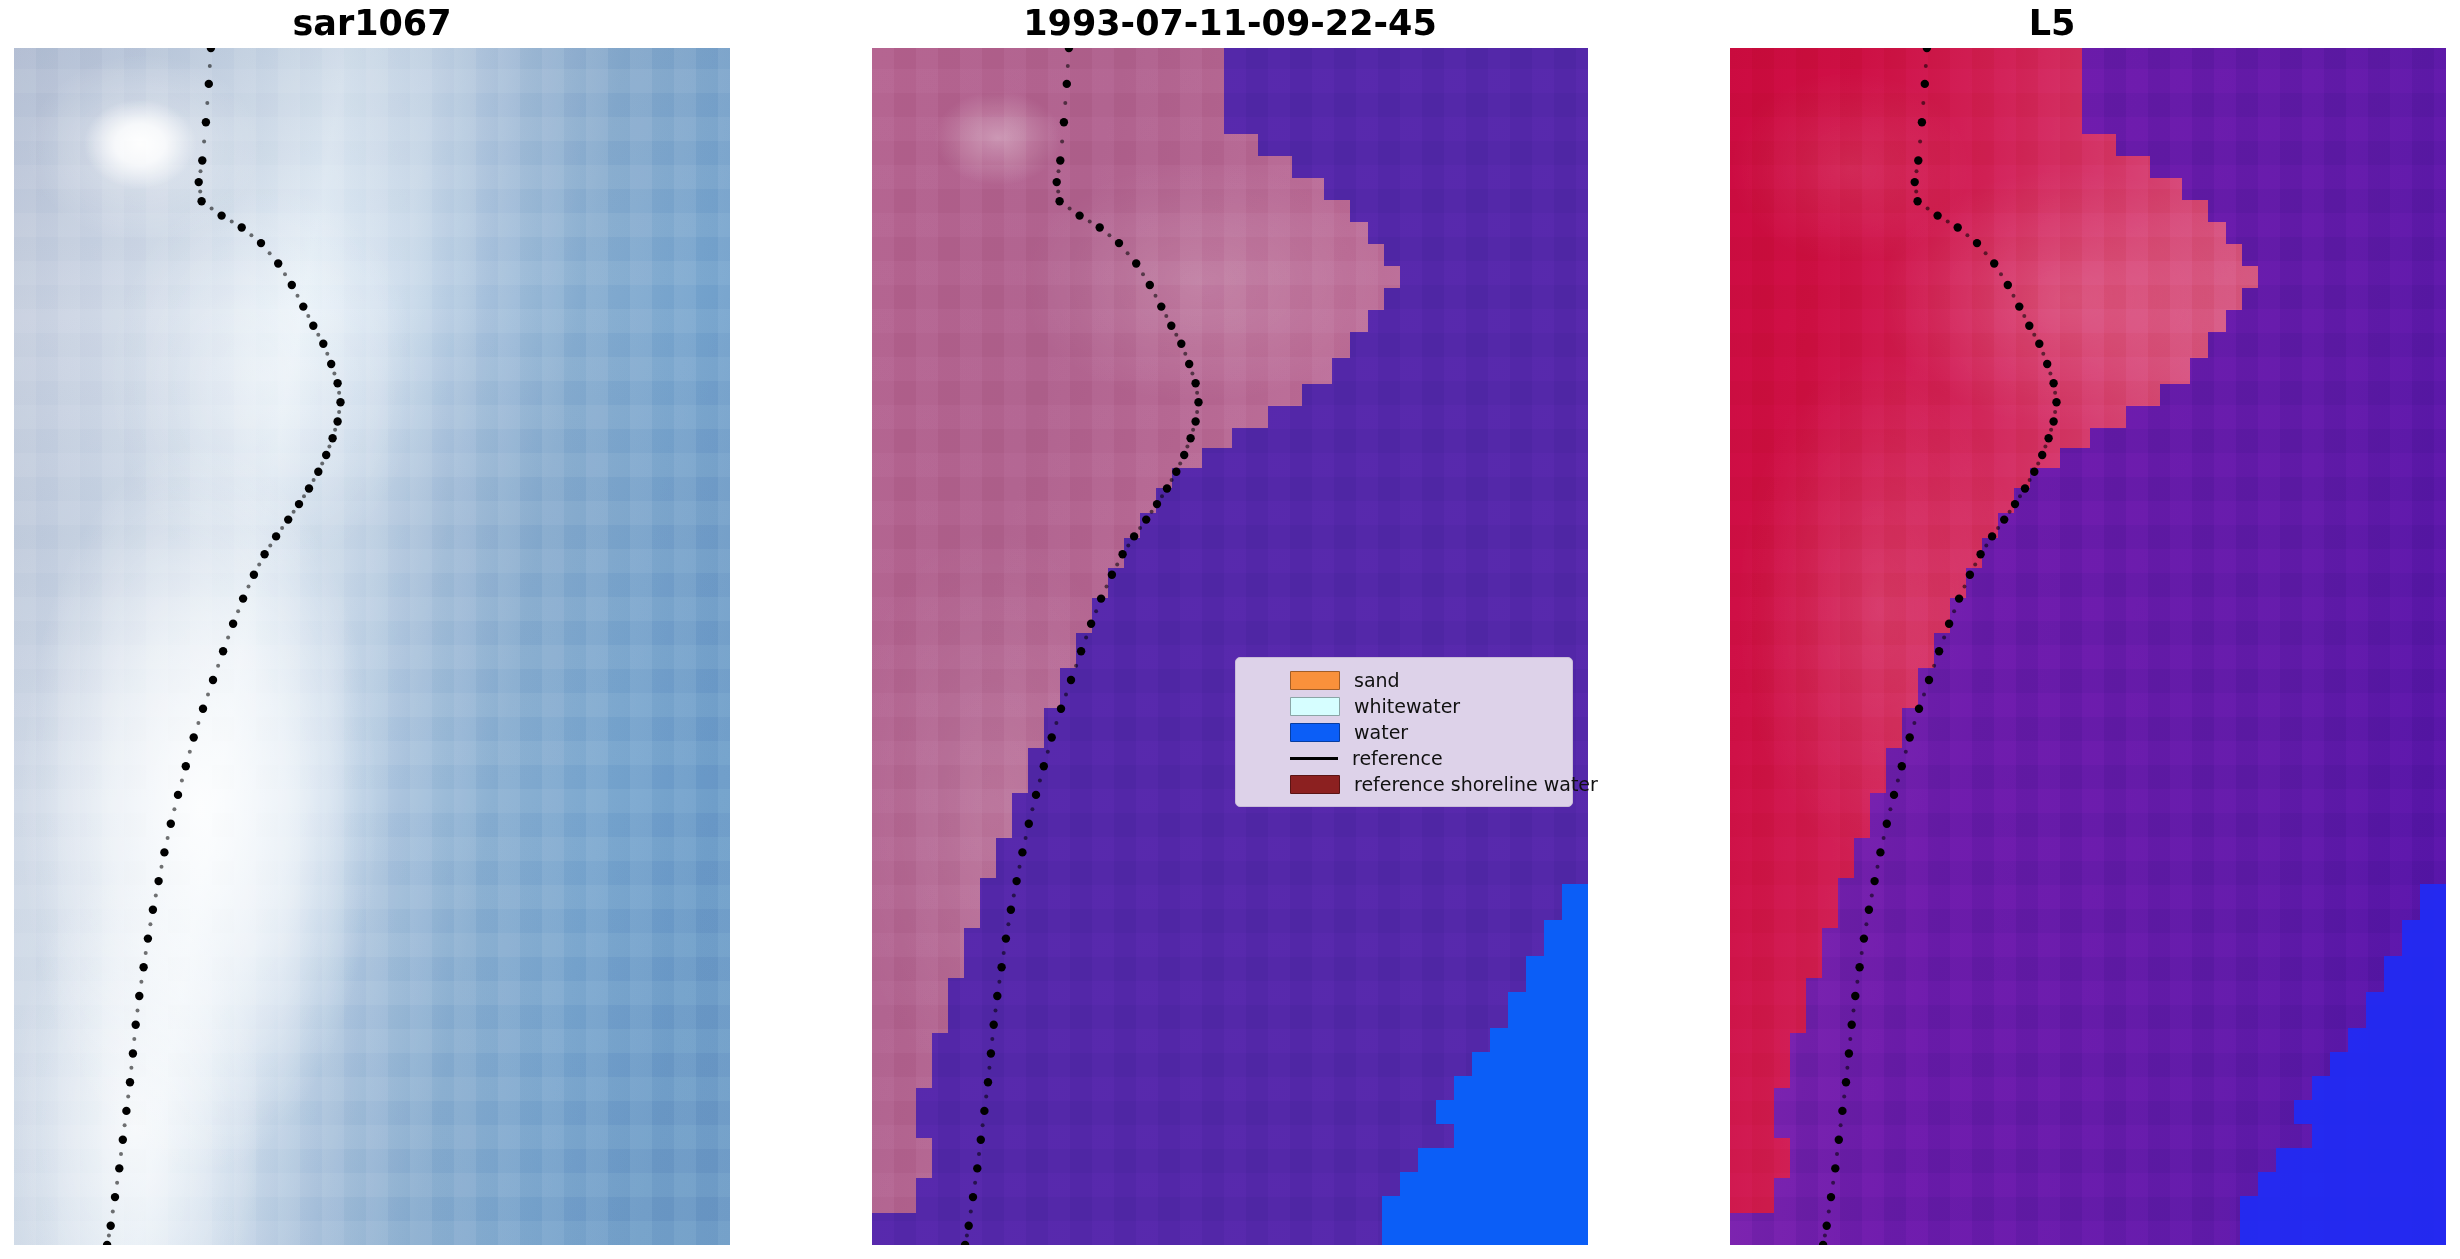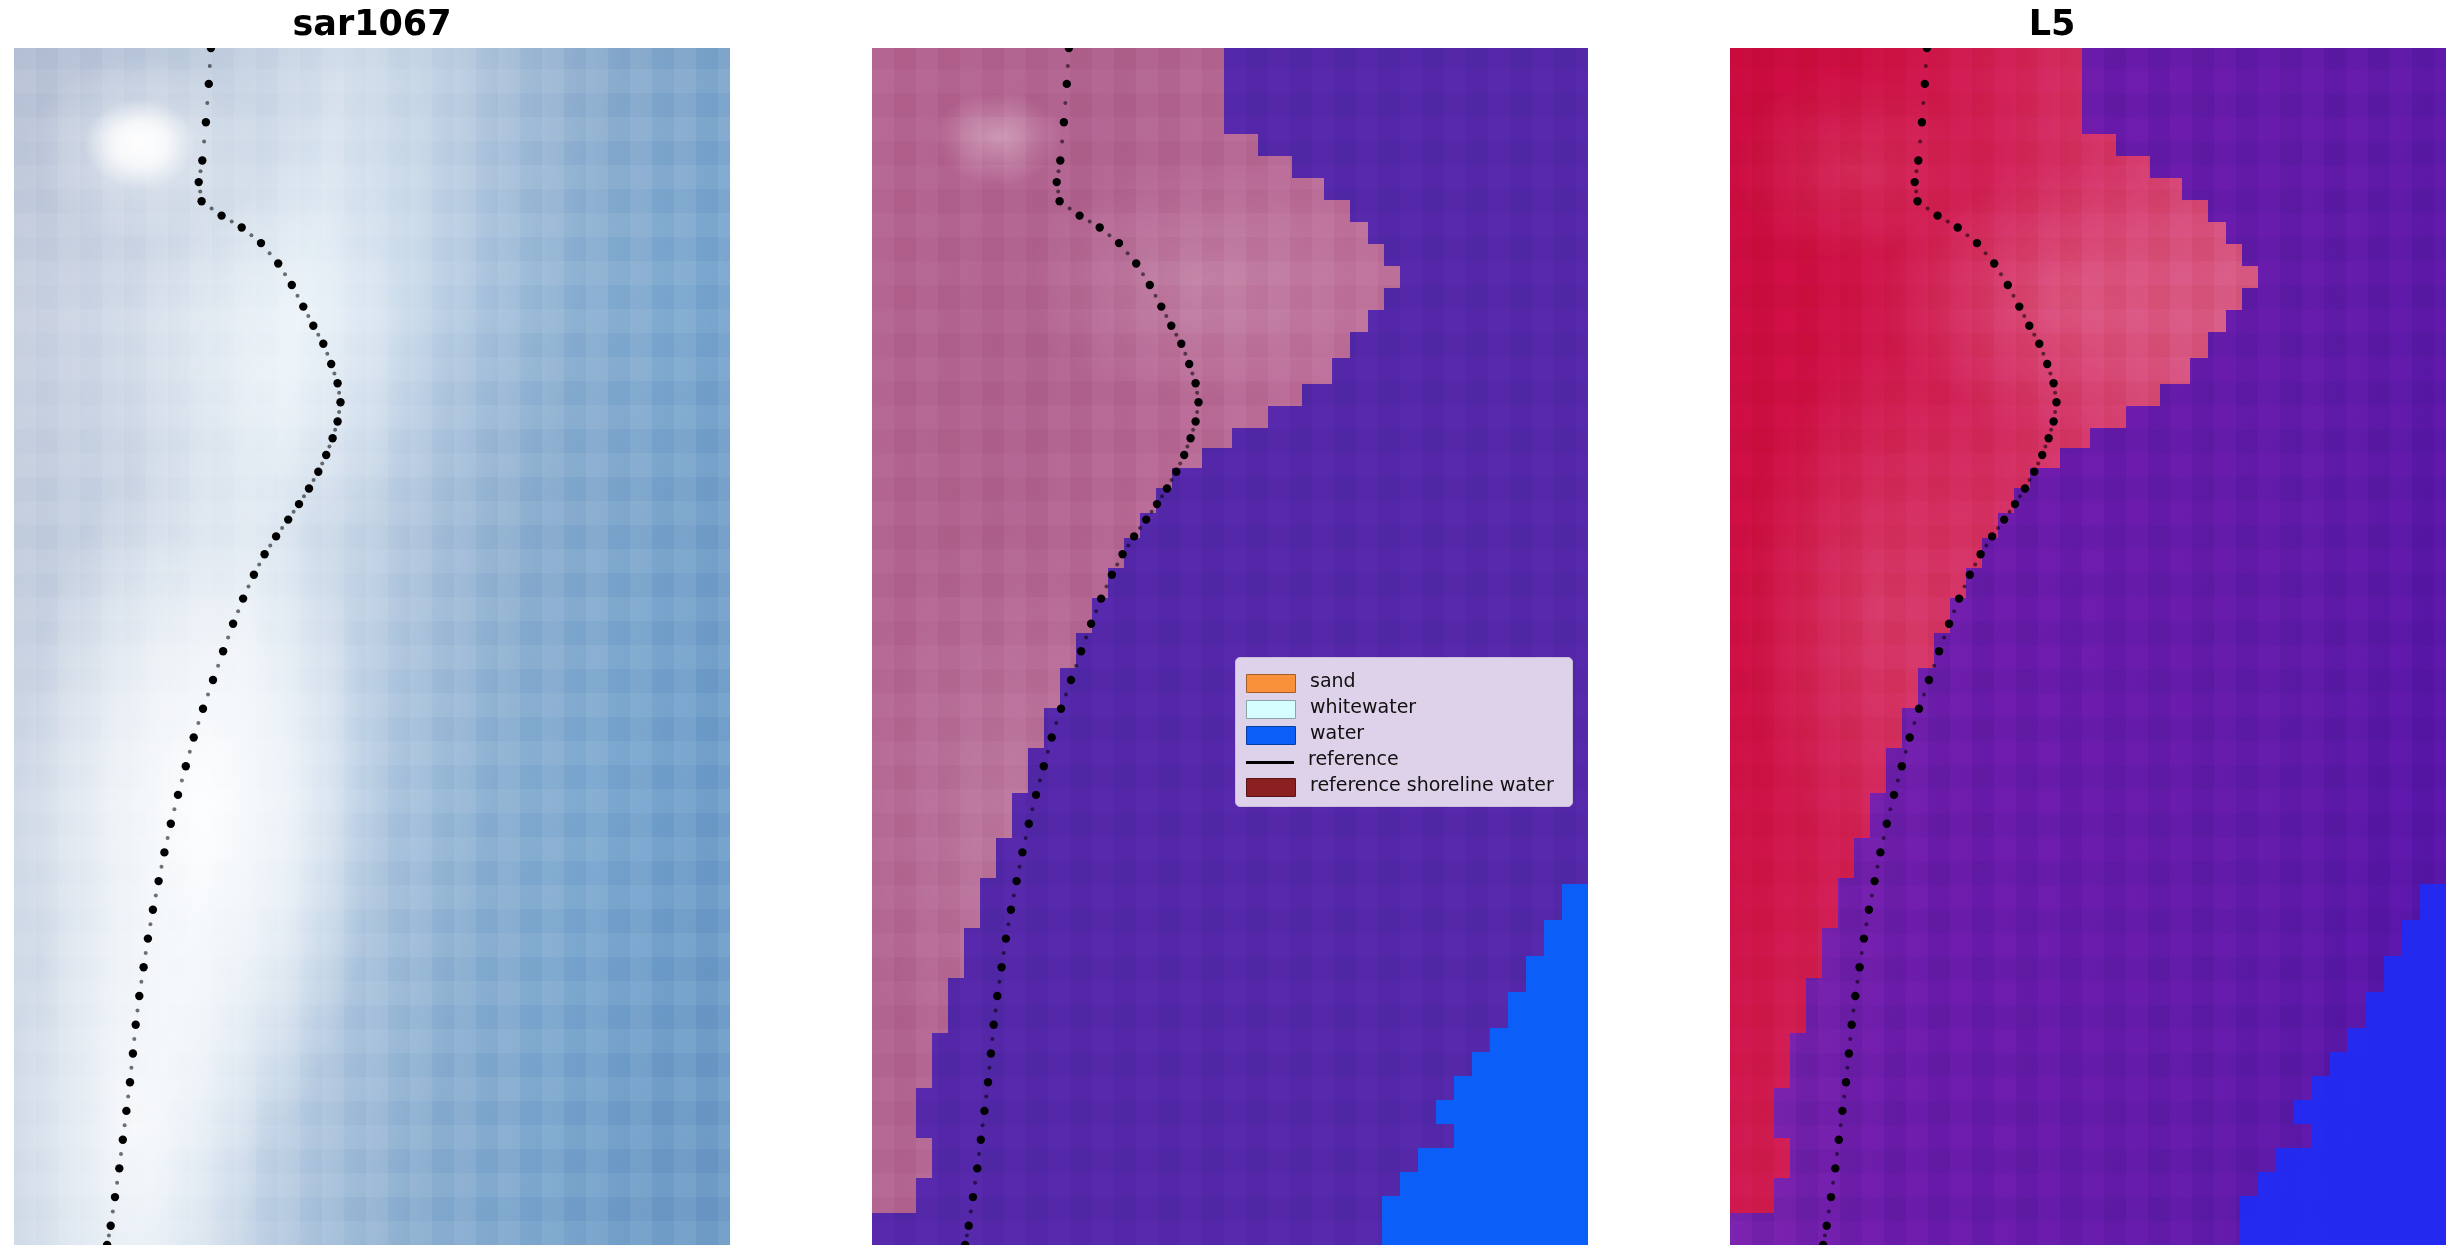--- a/index.html
+++ b/index.html
@@ -152,22 +152,23 @@
     width: 338px;
     padding: 9px 10px 9px 10px;
     box-sizing: border-box;
     background: #ddd2e9;
     border: 1px solid #c9bcd8;
     border-radius: 5px;
     box-shadow: 0 0 0 0 rgba(0,0,0,0);
   }
   .legend-row {
     display: flex;
-    align-items: flex-end;
+    align-items: center;
     height: 26px;
+    margin-left: 44px;
   }
   .legend-key {
     width: 48px;
     height: 17px;
     flex: 0 0 48px;
     margin-right: 14px;
     border-radius: 1px;
   }
   .legend-key.line-key {
     height: 17px;
@@ -190,20 +191,21 @@
     white-space: nowrap;
     line-height: 26px;
   }
 </style>
 </head>
 <body>
 
 <div class="figure">
 
   <div class="panel-title" id="title-sar">sar1067</div>
+  <div class="panel-title" id="title-class">1993-07-11-09-22-45</div>
   <div class="panel-title" id="title-l5">L5</div>
 
   <div class="panel" id="panel-sar">
     <div class="imglayer sar-base"></div>
     <div class="imglayer sar-pixelate"></div>
     <svg class="shoreline-svg" viewBox="0 0 716 1197" preserveAspectRatio="none">
       <g class="shoreline-group">
           <circle cx="196.9" cy="0.0" r="4.2" class="shoreline-dot"></circle>
           <circle cx="195.8" cy="18.0" r="2" class="shoreline-dot" opacity="0.55"></circle>
           <circle cx="194.8" cy="35.9" r="4.2" class="shoreline-dot"></circle>

